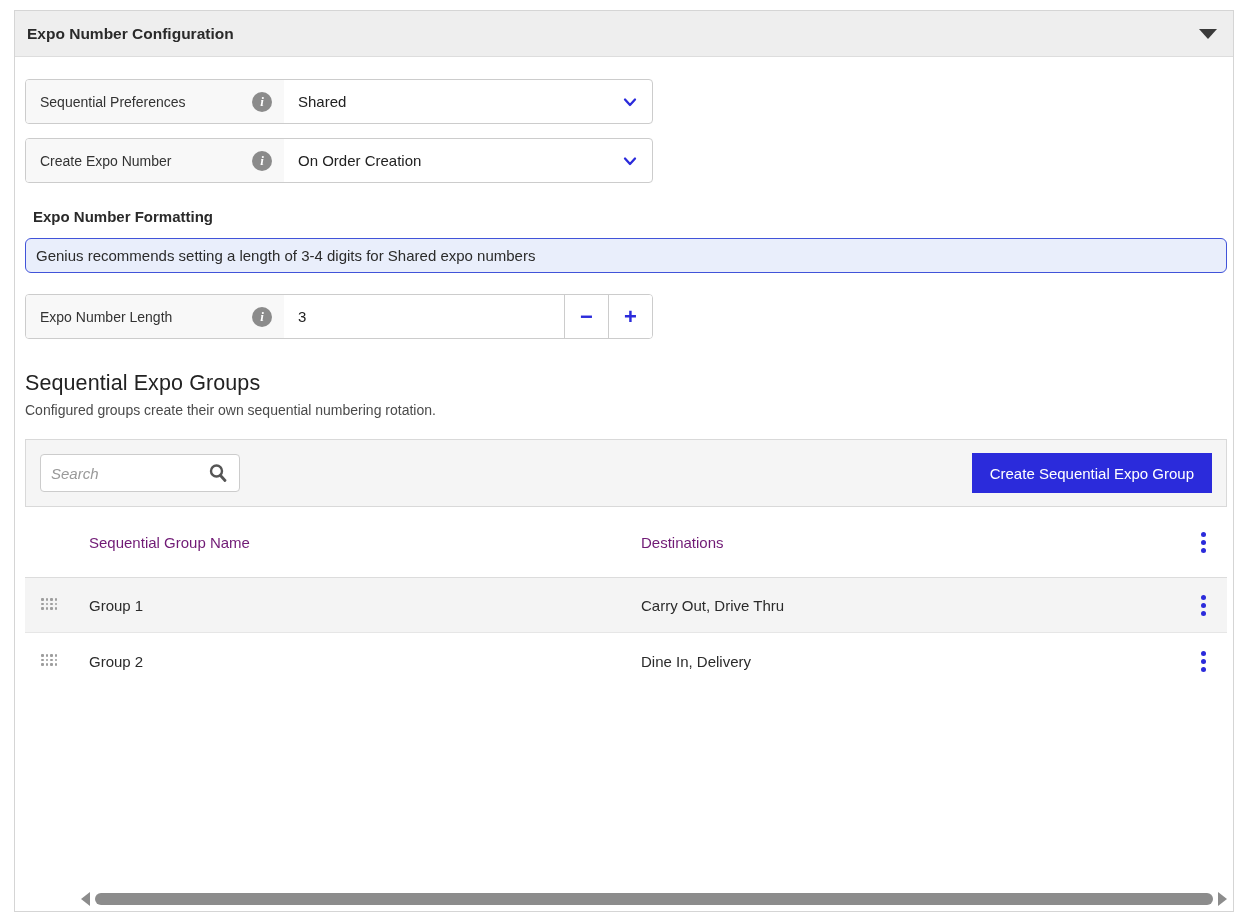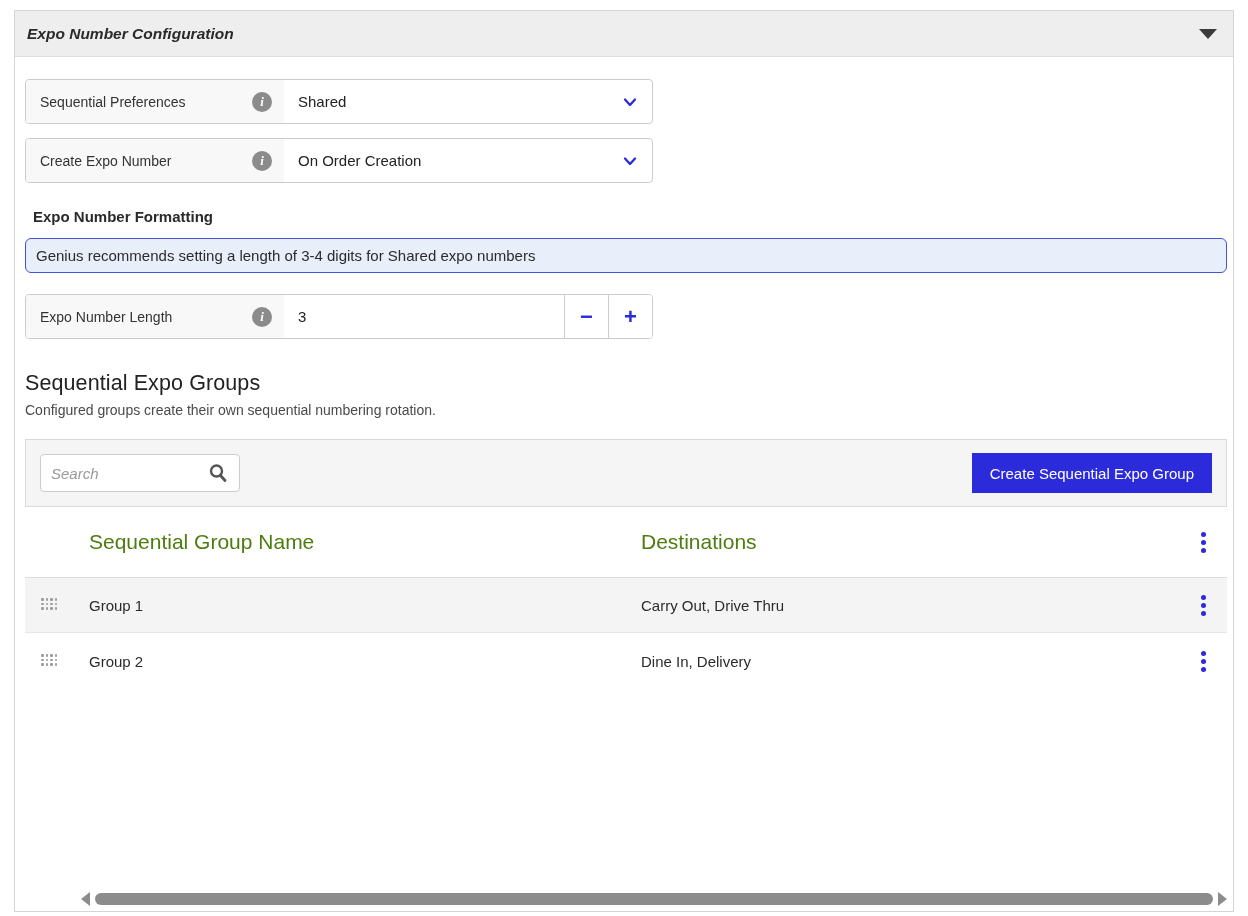--- a/index.html
+++ b/index.html
@@ -17,21 +17,21 @@
     --info-icon:#8B8B8B;
     --scrollbar:#8C8C8C;
   }
   *{box-sizing:border-box;margin:0;padding:0;}
   html,body{width:1248px;height:916px;background:#ffffff;
     font-family:"Liberation Sans","DejaVu Sans",sans-serif;color:var(--text);}
   .panel{position:relative;margin:10px 14px 0 14px;height:902px;
     border:1px solid #D5D5D5;background:#fff;overflow:hidden;}
   .panel-header{height:46px;background:var(--header-bg);border-bottom:1px solid var(--border-light);
     display:flex;align-items:center;justify-content:space-between;padding:0 16px 0 12px;}
-  .panel-title{font-size:15.5px;font-weight:bold;color:#2A2A2A;font-style:italic;}
+  .panel-title{font-size:15.5px;font-weight:bold;color:#2A2A2A;}
   .collapse-tri{width:0;height:0;border-left:9px solid transparent;border-right:9px solid transparent;
     border-top:10px solid #3A3A3A;cursor:pointer;}
   .content{padding:22px 8px 0 10px;}
 
   
   .field-row{width:628px;height:45px;border:1px solid var(--border);border-radius:4px;
     display:flex;align-items:stretch;overflow:hidden;background:#fff;margin-bottom:14px;}
   .field-label-cell{width:258px;background:var(--label-bg);display:flex;align-items:center;
     justify-content:space-between;padding:0 12px 0 14px;flex:none;}
   .field-label{font-size:14px;color:#333;}
@@ -62,21 +62,21 @@
     color:#444;background:transparent;font-family:inherit;}
   .search-box input::placeholder{color:#999;font-style:italic;}
   .search-icon{flex:none;display:flex;align-items:center;cursor:pointer;}
   .create-btn{margin-left:auto;height:40px;padding:0 18px;background:var(--accent);color:#fff;
     border:none;border-radius:0;font-size:15px;font-weight:500;cursor:pointer;
     font-family:inherit;}
 
   
   .grid-row{width:1202px;display:grid;grid-template-columns:64px 552px 1fr 48px;align-items:center;}
   .thead{height:70px;background:#fff;}
-  .th{font-size:21px;color:#4d7c0f;}
+  .th{font-size:15px;color:#701a75;}
   .trow{height:56px;}
   .trow.alt{background:var(--row-alt-bg);border-top:1px solid #DCDCDC;border-bottom:1px solid #E6E6E6;}
   .td{font-size:15px;color:#2B2B2B;}
   .drag-handle{width:18px;height:14px;margin-left:16px;display:grid;
     grid-template-columns:repeat(4,2.5px);grid-template-rows:repeat(3,2.5px);gap:2px;cursor:grab;}
   .drag-handle i{background:#9D9D9D;border-radius:1px;}
   .kebab{width:20px;height:26px;display:flex;flex-direction:column;align-items:center;
     justify-content:center;gap:3px;cursor:pointer;justify-self:center;}
   .kebab i{width:5px;height:5px;border-radius:50%;background:var(--accent);}
 

